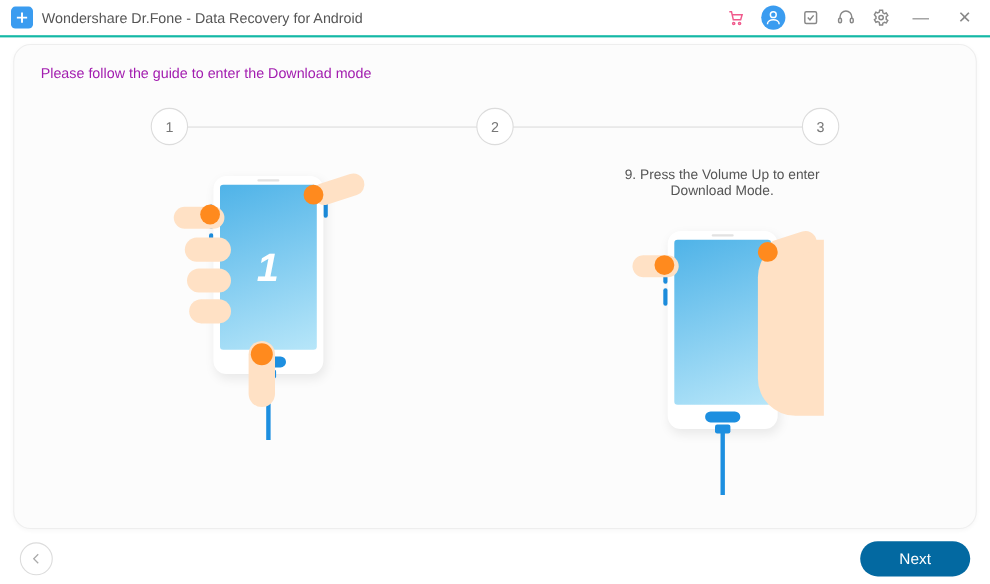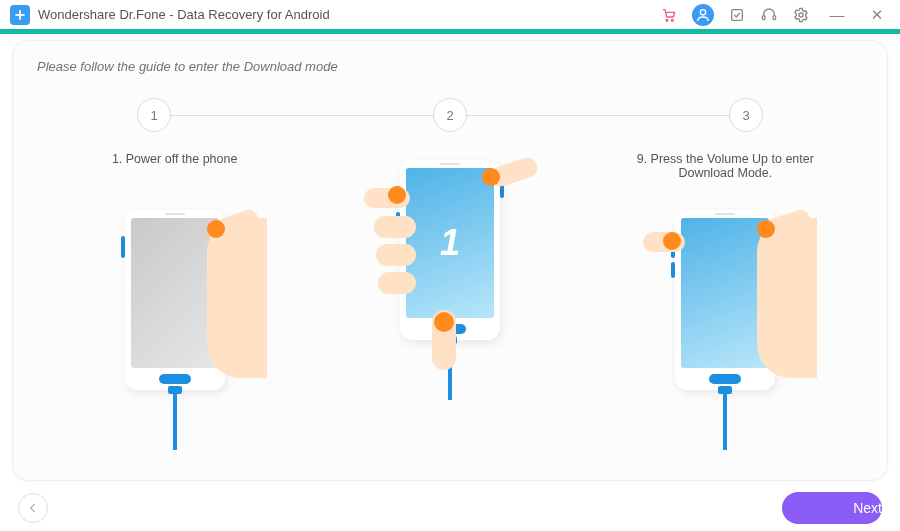--- a/index.html
+++ b/index.html
@@ -11,21 +11,21 @@
     overflow: hidden;
     color: #4a4a4a;
     position: relative;
   }
   
   .titlebar {
     height: 34px;
     display: flex;
     align-items: center;
     padding: 0 10px;
-    border-bottom: 5px solid #14b8a6;
+    border-bottom: 2px solid #14b8a6;
   }
   .app-logo {
     width: 20px; height: 20px;
     background: #3a9cf0;
     border-radius: 4px;
     display: flex; align-items: center; justify-content: center;
     margin-right: 8px;
   }
   .app-logo svg { width: 14px; height: 14px; }
   .titlebar-title { font-size: 13px; color: #555; }
@@ -39,21 +39,21 @@
   
   .content-card {
     position: absolute;
     left: 12px; right: 12px; top: 40px; bottom: 50px;
     border-radius: 16px;
     border: 1px solid #eee;
     background: #fcfcfc;
     box-shadow: 0 1px 4px rgba(0,0,0,0.03);
     padding: 18px 24px;
   }
-  .subtitle { font-size: 13px; color: #737373; margin-bottom: 24px; font-style: italic; }
+  .subtitle { font-size: 13px; color: #a21caf; margin-bottom: 24px; }
 
   
   .stepper {
     position: relative;
     height: 40px;
     margin: 0 100px;
   }
   .step-line {
     position:absolute; top:17px; left:20px; right:20px; height:1px; background:#dcdcdc;
   }
@@ -133,21 +133,21 @@
     display:flex; align-items:center; justify-content:space-between;
     padding: 0 18px;
   }
   .back-btn {
     width:30px; height:30px; border-radius:50%; border:1px solid #dcdcdc;
     display:flex; align-items:center; justify-content:center; cursor:pointer; color:#aaa;
     background:#fff;
   }
   .next-btn {
     width:100px; height:32px; border:none; border-radius:16px;
-    background:#8b5cf6; color:#fff; font-size:14px; cursor:pointer;text-align:right;
+    background:#0369a1; color:#fff; font-size:14px; cursor:pointer;
   }
 </style>
 </head>
 <body>
 
 <div class="titlebar">
   <div class="app-logo">
     <svg viewBox="0 0 24 24" fill="none" stroke="#fff" stroke-width="3">
       <line x1="12" y1="4" x2="12" y2="20"></line>
         <line x1="4" y1="12" x2="20" y2="12"></line>
@@ -200,37 +200,20 @@
     <div class="step-line"></div>
     <div class="step-dots">
       <div class="step-dot">1</div>
       <div class="step-dot">2</div>
       <div class="step-dot">3</div>
     </div>
   </div>
 
   <div class="steps-row">
 
-    <div class="step-col">
-      <div class="step-caption">1. Power off the phone</div>
-      <div class="phone-wrap">
-        <div class="side-btn left-top"></div>
-        <div class="side-btn right-top"></div>
-        <div class="phone">
-          <div class="phone-speaker"></div>
-          <div class="phone-screen screen-off"></div>
-          <div class="phone-home"></div>
-        </div>
-        <div class="plug"></div>
-          <div class="cable"></div>
-        <div class="hand-right"></div>
-        <div class="finger" style="right:-4px; top:4px; width:44px; height:20px; transform:rotate(-20deg);"></div>
-        <div class="tip" style="left:112px; top:10px; width:18px; height:18px;"></div>
-      </div>
-    </div>
 
     <div class="step-col">
       <div class="phone-wrap">
         <div class="side-btn left-top"></div>
         <div class="side-btn left-low"></div>
         <div class="side-btn right-top"></div>
         <div class="phone">
           <div class="phone-speaker"></div>
           <div class="phone-screen screen-on">
             <span>1</span>

